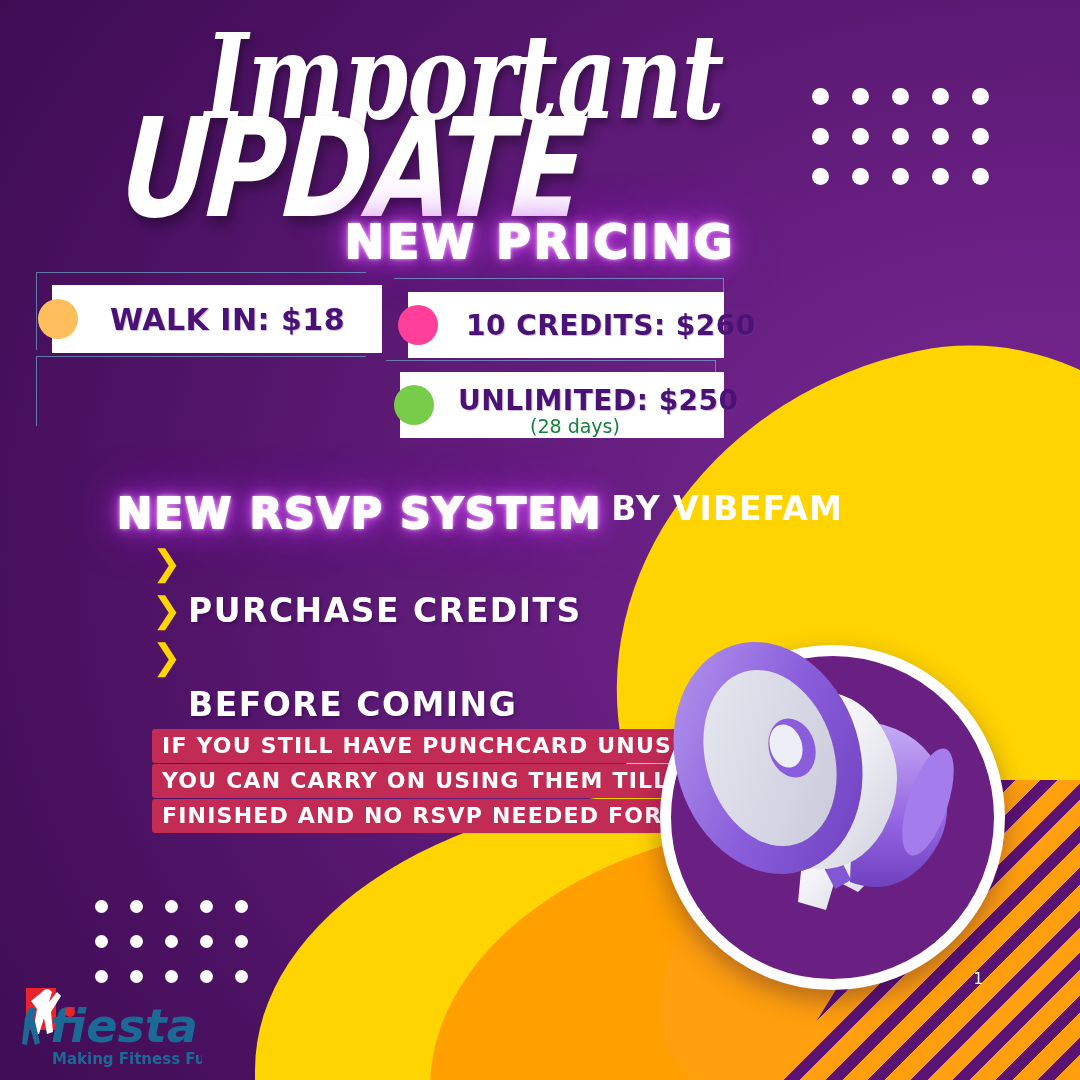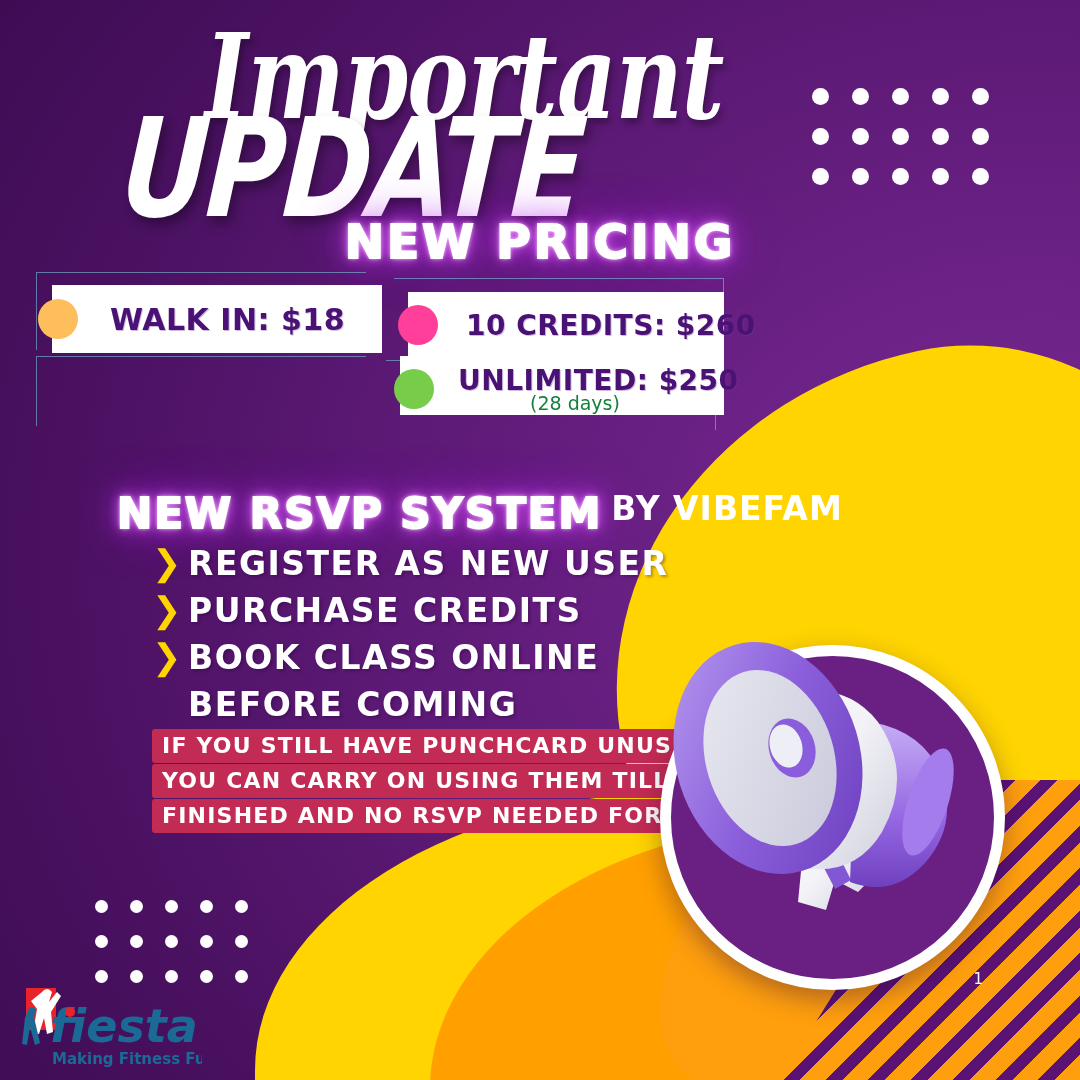--- a/index.html
+++ b/index.html
@@ -100,21 +100,21 @@
   #card-10{left:408px;top:20px;width:316px;height:66px;}
   #card-10 .shadow{background:#b78ce0;transform:translate(9px,9px);}
   #card-10 .dot{left:-10px;top:13px;width:40px;height:40px;background:#ff3f9a;}
   #card-10 .card-label{font-size:28px;}
 
   #card-20{left:52px;top:97px;width:330px;height:64px;}
   #card-20 .shadow{background:#ffd500;transform:translate(9px,9px);}
   #card-20 .dot{left:-6px;top:12px;width:40px;height:40px;background:#5fe0e8;}
   #card-20 .card-label{font-size:28px;}
 
-  #card-unl{left:400px;top:84px;width:324px;height:59px;}
+  #card-unl{left:400px;top:100px;width:324px;height:66px;}
   #card-unl .shadow{background:#4fc3f7;transform:translate(9px,9px);}
   #card-unl .dot{left:-6px;top:13px;width:40px;height:40px;background:#77cc4a;}
   #card-unl .card-label{font-size:28px;position:relative;top:-5px;}
   #card-unl .sub-note{left:130px;bottom:1px;}
 
   
   #rsvp-head{position:absolute;top:489px;left:117px;display:flex;align-items:flex-start;gap:9px;}
   #rsvp-head .neon{font-size:42px;letter-spacing:2px;}
   #rsvp-by{
     font-weight:700;font-size:33px;color:#fff;letter-spacing:1px;white-space:nowrap;
@@ -235,29 +235,27 @@
   </div>
 
   <div id="rsvp-head">
     <div class="neon">NEW RSVP SYSTEM</div>
     <div id="rsvp-by">BY VIBEFAM</div>
   </div>
 
   <div class="steps">
     <div class="step">
       <span class="chev">❯</span>
-      <span class="step-text">REGISTER AS NEW USER</span>
     </div>
     <div class="step">
       <span class="chev">❯</span>
       <span class="step-text">PURCHASE CREDITS</span>
     </div>
     <div class="step">
       <span class="chev">❯</span>
-      <span class="step-text">BOOK CLASS ONLINE</span>
     </div>
     <span class="step-cont">BEFORE COMING</span>
   </div>
 
   <div class="note">
     <div class="note-line">IF YOU STILL HAVE PUNCHCARD UNUSED,</div>
     <div class="note-line">YOU CAN CARRY ON USING THEM TILL</div>
     <div class="note-line">FINISHED AND NO RSVP NEEDED FOR CLASS</div>
   </div>
 

